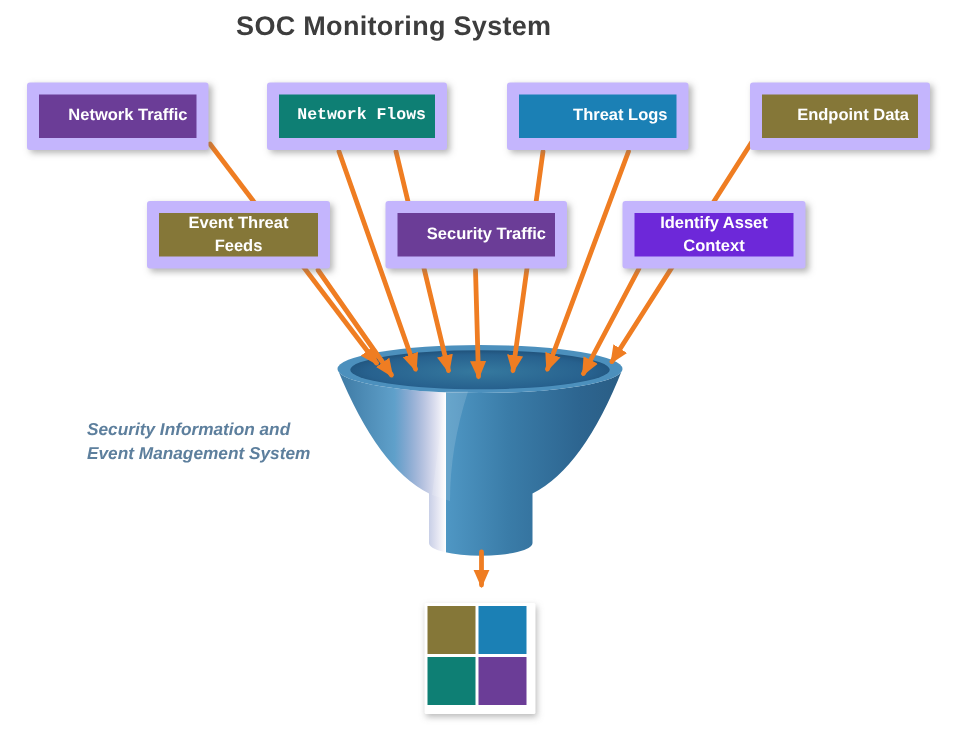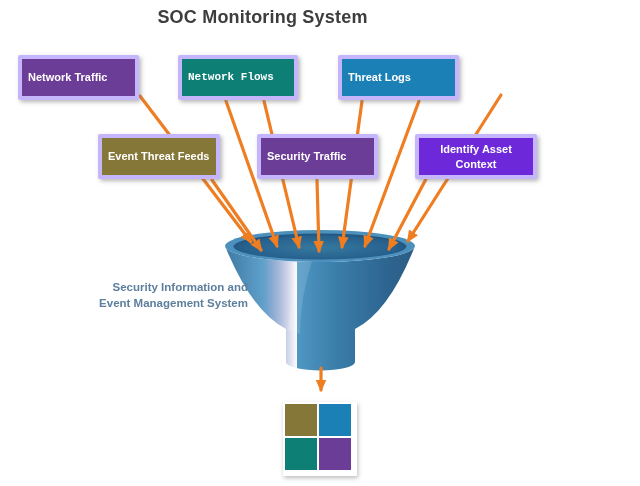--- a/index.html
+++ b/index.html
@@ -23,22 +23,22 @@
     text-align: center;
     font-size: 18px;
     font-weight: bold;
     color: #3d3d3d;
     letter-spacing: 0.2px;
   }
   .box {
     position: absolute;
     display: flex;
     align-items: center;
-    justify-content: flex-start;
-    border: 4px solid #c4b5fd;
+    justify-content: flex-end;
+    border: 8px solid #c4b5fd;
     border-radius: 2px;
     box-shadow: 2px 2px 4px rgba(110,110,110,0.5);
     box-sizing: border-box;
     z-index: 3;
   }
   .box span {
     color: #ffffff;
     font-size: 11px;
     font-weight: bold;
     text-align: center;
@@ -59,26 +59,27 @@
     position: absolute;
     left: 0;
     top: 0;
     z-index: 1;
   }
   .siem-label {
     position: absolute;
     left: 58px;
     top: 280px;
     width: 190px;
-    text-align: right;
+    text-align: left;
     font-size: 11.5px;
     font-weight: bold;
     color: #5d7f9d;
     line-height: 15.5px;
     z-index: 2;
+    font-style: italic;
   }
   .output-grid {
     position: absolute;
     left: 283px;
     top: 402px;
     width: 70px;
     height: 70px;
     background: #ffffff;
     box-shadow: 1px 2px 4px rgba(120,120,120,0.5);
     border-radius: 1px;
@@ -143,20 +144,23 @@
 
   <div class="box b-nt" style="background-color: rgb(107, 61, 151);">
     <span>Network Traffic</span>
   </div>
   <div class="box b-nf" style="background-color: rgb(14, 127, 116); font-family: Liberation Mono, monospace;">
     <span>Network Flows</span>
   </div>
   <div class="box b-sl" style="background-color: rgb(27, 128, 181);">
     <span>Threat Logs</span>
   </div>
+  <div class="box b-ed" style="background-color: rgb(133, 119, 56);">
+    <span>Endpoint Data</span>
+  </div>
 
   <div class="box b-itf" style="background-color: rgb(133, 119, 56);">
     <span>Event Threat Feeds</span>
   </div>
   <div class="box b-se" style="background-color: rgb(107, 61, 151);">
     <span>Security Traffic</span>
   </div>
   <div class="box b-iac" style="background-color: #6d28d9;">
     <span>Identify Asset Context</span>
   </div>

